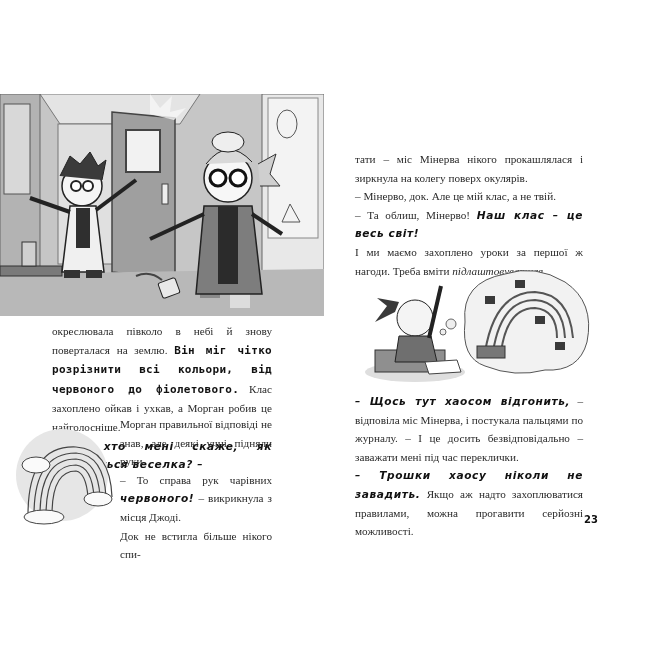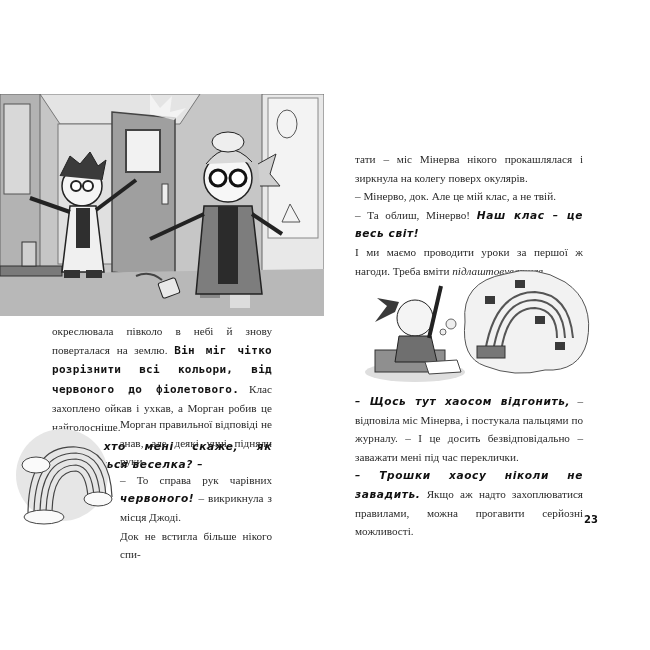--- a/index.html
+++ b/index.html
@@ -119,21 +119,21 @@
 
 <div class="page right">
   <div class="txt" style="left:30px; top:150px; width:228px;">
     <p>тати – міс Мінерва нікого прокашлялася і зиркнула на колегу поверх окулярів.</p>
     <p>– Мінерво, док. Але це мій клас, а не твій.</p>
     <p>
       <span>– Та облиш, Мінерво!</span>
       <span class="hand">Наш клас – це весь світ!</span>
     </p>
     <p>
-      <span>І ми маємо проводити уроки за першої ж нагоди. Треба вміти</span>
+      <span>І ми маємо захоплено уроки за першої ж нагоди. Треба вміти</span>
       <span class="italic">підлаштовуватися</span><span>.</span>
     </p>
   </div>
 
   <div class="illus" style="left:40px; top:262px; width:230px; height:124px;">
     <svg width="230" height="124" viewBox="0 0 230 124">
       <ellipse cx="50" cy="110" rx="50" ry="10" fill="#dedede"></ellipse>
       <rect x="10" y="88" width="70" height="22" fill="#8f8f8f" stroke="#333"></rect>
       <circle cx="50" cy="56" r="18" fill="#f4f4f4" stroke="#222"></circle>
       <path d="M30,50 L10,60 L22,44 L12,36 L34,40" fill="#3a3a3a"></path>

